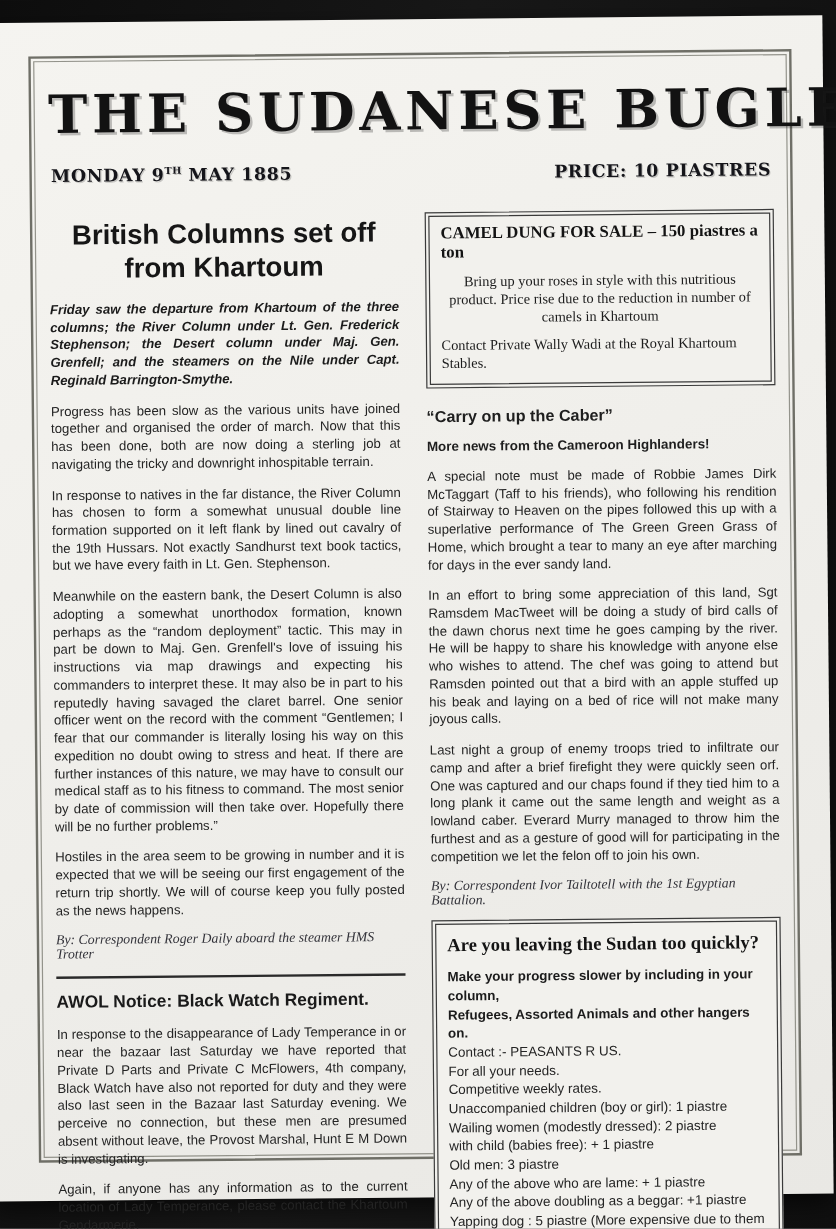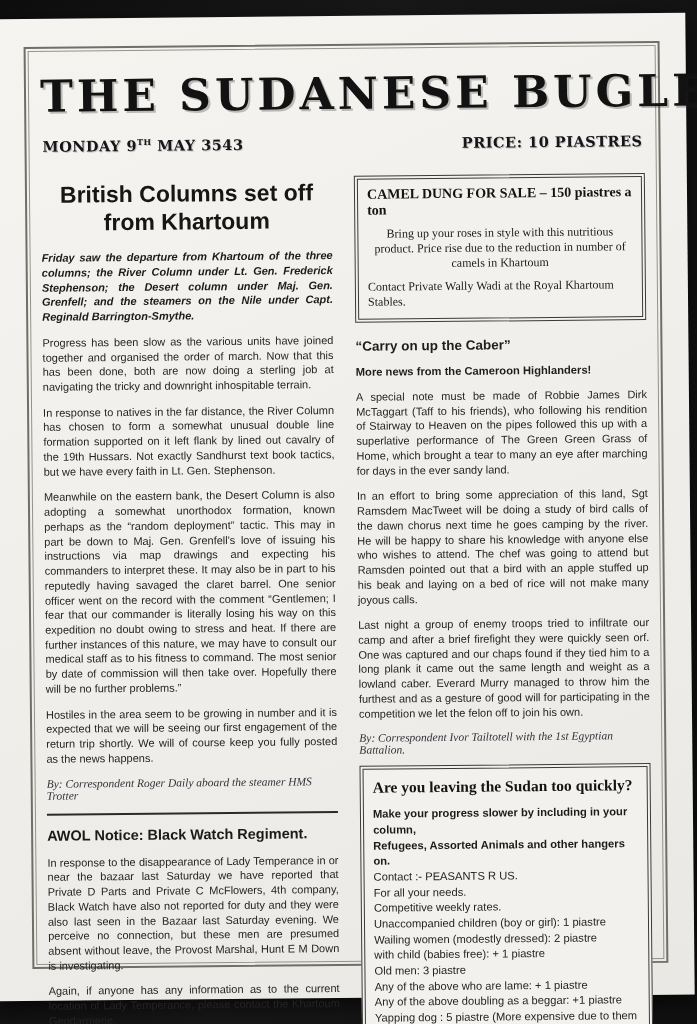--- a/index.html
+++ b/index.html
@@ -68,21 +68,21 @@
 <body>
 
 <div class="paper">
   <div class="frame">
     <div class="frame-inner-line"></div>
     <div class="content">
 
       <div class="masthead">THE SUDANESE BUGLE</div>
 
       <div class="dateline">
-        <span><span>MONDAY 9</span><sup>TH</sup><span> MAY 3543</span></span>
+        <span><span>MONDAY 9</span><sup>TH</sup><span> MAY 1885</span></span>
         <span>PRICE: 10 PIASTRES</span>
       </div>
 
       <div class="columns">
 
         <div class="col">
           <h1 class="article-head">British Columns set off from Khartoum</h1>
           <p class="lead">Friday saw the departure from Khartoum of the three columns; the River Column under Lt. Gen. Frederick Stephenson; the Desert column under Maj. Gen. Grenfell; and the steamers on the Nile under Capt. Reginald Barrington-Smythe.</p>
           <p class="body">Progress has been slow as the various units have joined together and organised the order of march. Now that this has been done, both are now doing a sterling job at navigating the tricky and downright inhospitable terrain.</p>
           <p class="body">In response to natives in the far distance, the River Column has chosen to form a somewhat unusual double line formation supported on it left flank by lined out cavalry of the 19th Hussars. Not exactly Sandhurst text book tactics, but we have every faith in Lt. Gen. Stephenson.</p>

